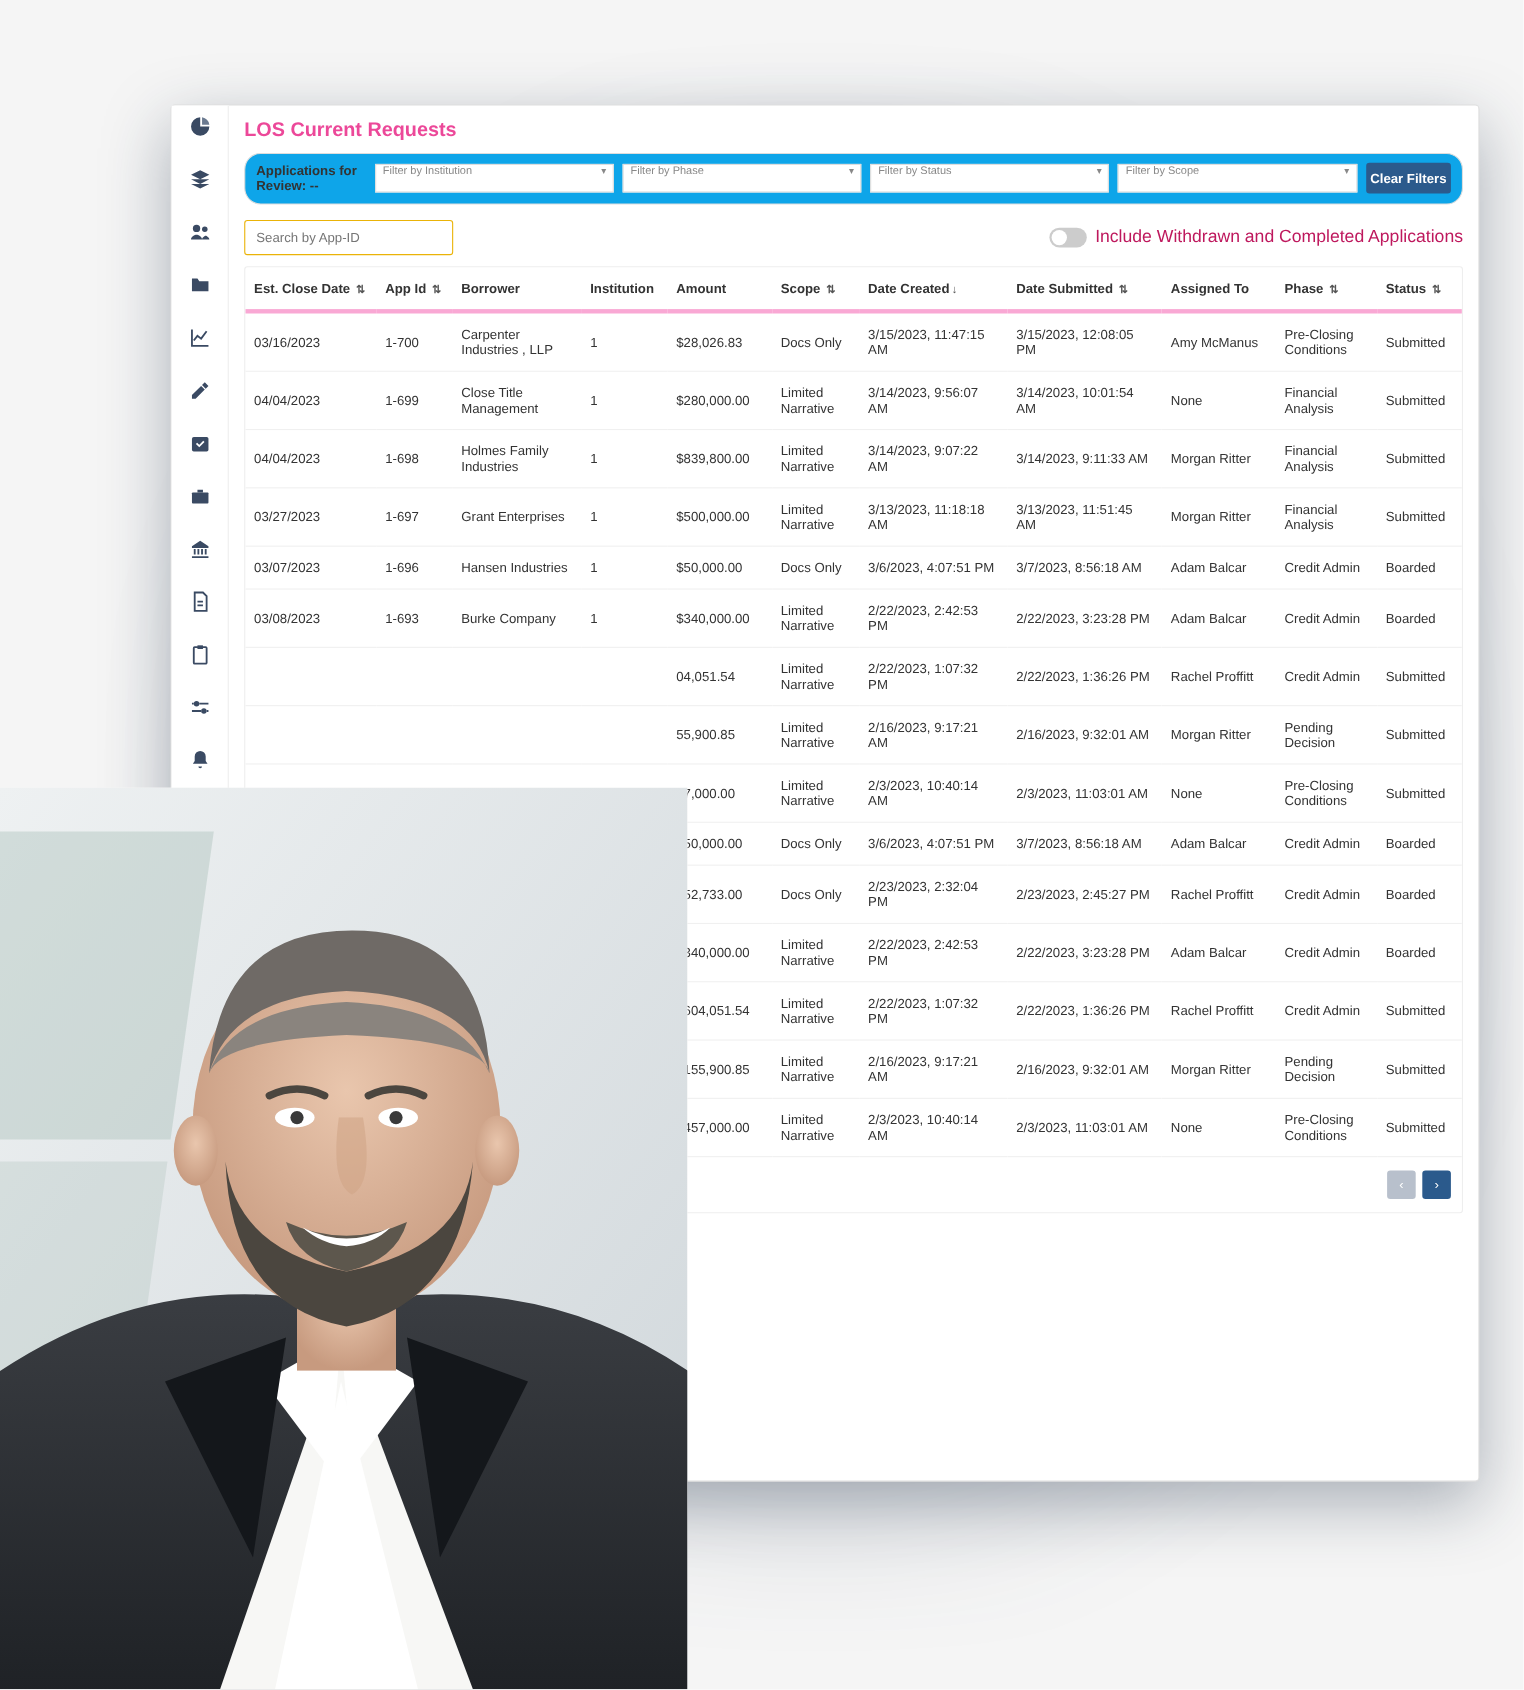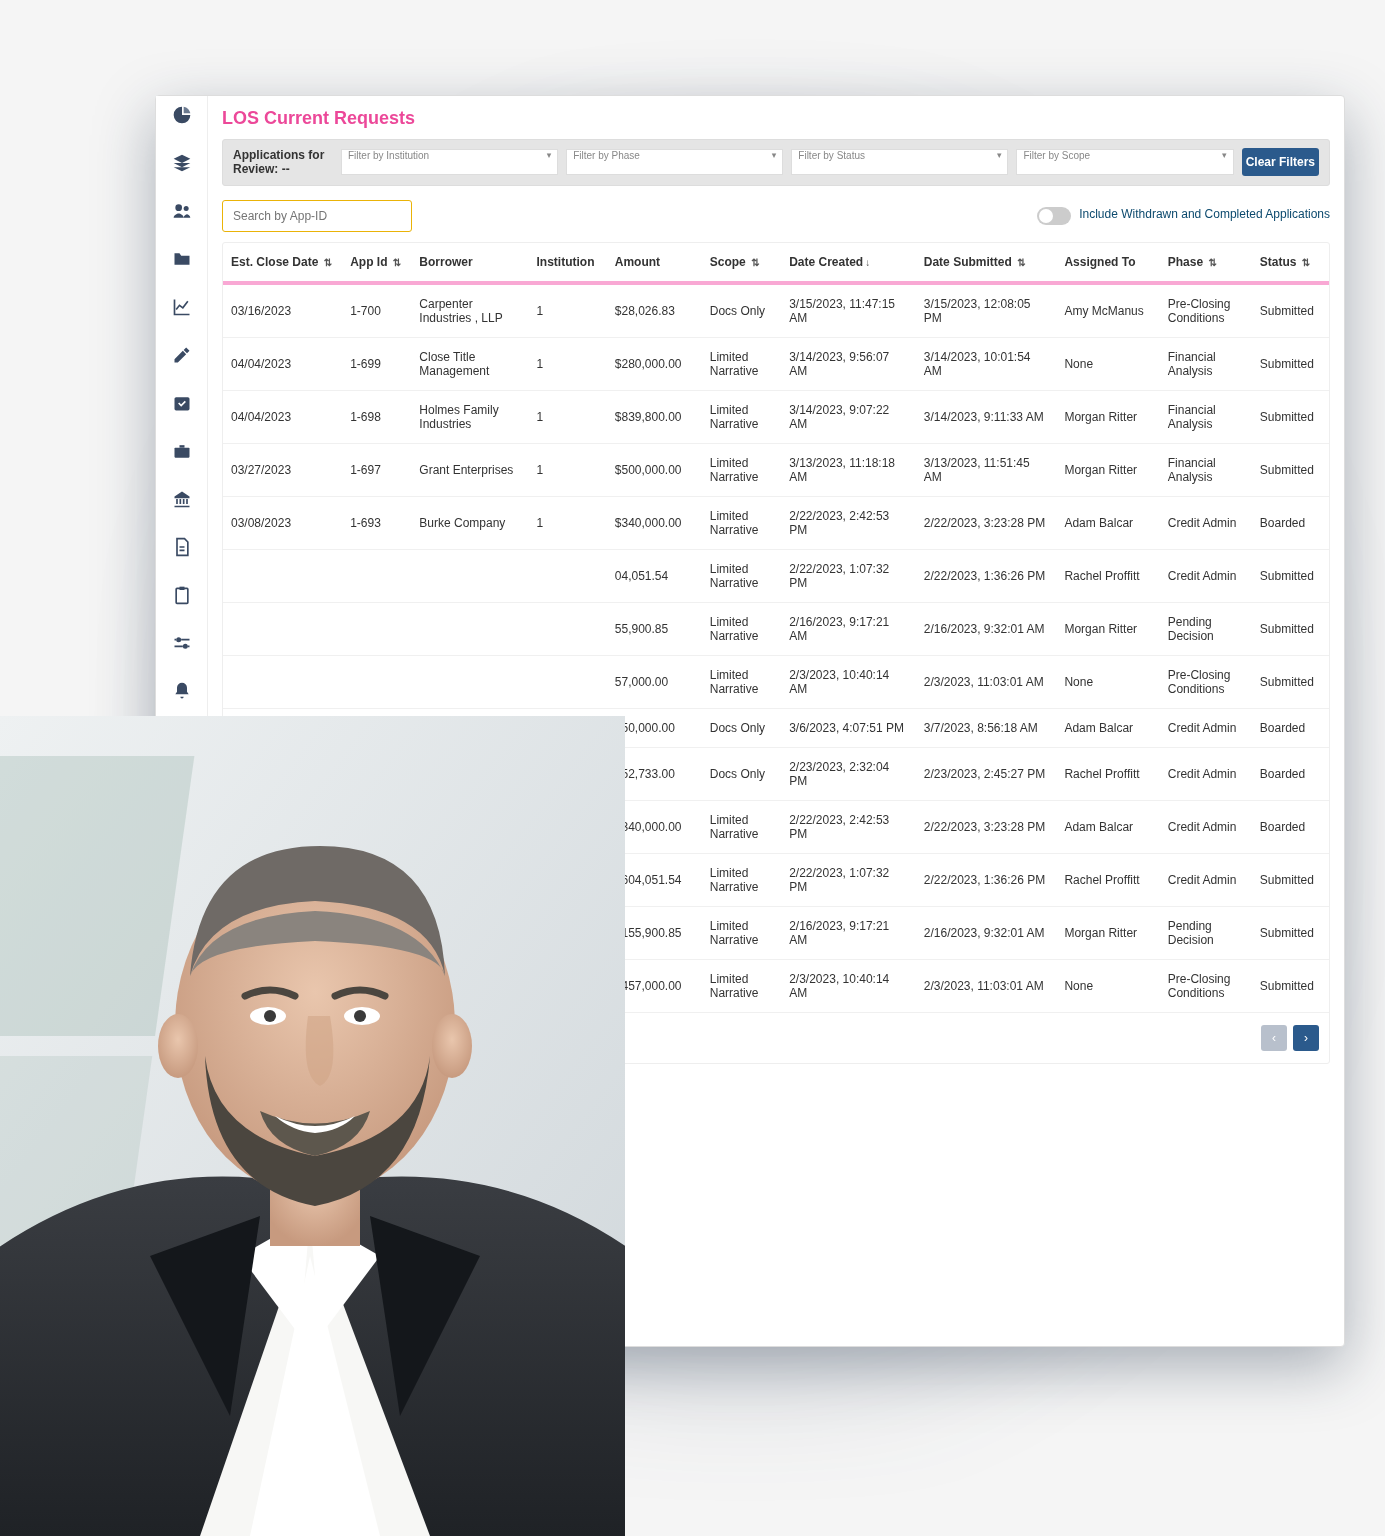--- a/index.html
+++ b/index.html
@@ -65,24 +65,24 @@
     color:#3a4a63;
     display:flex;align-items:center;justify-content:center;
     cursor:pointer;
   }
   .sidebar .icon svg { width:20px; height:20px; fill:#3a4a63; }
 
   .main { flex:1; padding: 12px 14px 20px 14px; min-height: 1250px;}
   .page-title { color:#ec4899; font-weight:bold; font-size:18px; margin-bottom:10px; }
 
   .filter-bar {
-    border:1px solid #ddd; border-radius:3px;
+    border:1px solid #ddd; border-radius:15px;
     padding: 8px 10px;
     display:flex; align-items:center; gap:8px;
-    background:#e5e5e5;
+    background:#0ea5e9;
   }
   .filter-label { font-size:12px; font-weight:bold; color:#333; width:100px; line-height:1.2; }
   .filter-select {
     flex:1; border:1px solid #ddd; height:26px;
     font-size:10px; color:#888; padding:0 6px;
     display:flex; justify-content:space-between;
     background:#fff; cursor:pointer;
   }
   .filter-select .sel-caret { font-size:9px; color:#888; }
   .clear-btn {
@@ -92,21 +92,21 @@
   }
 
   .toolbar-row {
     display:flex; justify-content:space-between; align-items:center;
     margin: 14px 0 10px 0;
   }
   .search-input {
     border:1px solid #eab308; border-radius:3px;
     padding:8px 10px; font-size:12px; width:190px;
   }
-  .toggle-wrap { display:flex; align-items:flex-start; gap:8px; font-size:12px; color:#0c4a6e; }
+  .toggle-wrap { display:flex; align-items:flex-start; gap:8px; font-size:16px; color:#be185d; }
   .toggle {
     width:34px; height:18px; background:#ccc; border-radius:10px; position:relative; cursor:pointer;
   }
   .toggle::after {
     content:""; position:absolute; left:2px; top:2px;
     width:14px; height:14px; background:#fff; border-radius:50%;
   }
 
   .table-wrap { border:1px solid #eee; border-radius:3px; overflow:hidden; }
   table { width:100%; border-collapse:collapse; font-size:12px; color:#333; }
@@ -334,20 +334,33 @@
                 <td>1</td>
                 <td>$500,000.00</td>
                 <td>Limited Narrative</td>
                 <td>3/13/2023, 11:18:18 AM</td>
                 <td>3/13/2023, 11:51:45 AM</td>
                 <td>Morgan Ritter</td>
                 <td>Financial Analysis</td>
                 <td>Submitted</td>
               </tr>
               <tr>
+                <td>03/07/2023</td>
+                <td>1-696</td>
+                <td>Hansen Industries</td>
+                <td>1</td>
+                <td>$50,000.00</td>
+                <td>Docs Only</td>
+                <td>3/6/2023, 4:07:51 PM</td>
+                <td>3/7/2023, 8:56:18 AM</td>
+                <td>Adam Balcar</td>
+                <td>Credit Admin</td>
+                <td>Boarded</td>
+              </tr>
+              <tr>
                 <td>03/08/2023</td>
                 <td>1-693</td>
                 <td>Burke Company</td>
                 <td>1</td>
                 <td>$340,000.00</td>
                 <td>Limited Narrative</td>
                 <td>2/22/2023, 2:42:53 PM</td>
                 <td>2/22/2023, 3:23:28 PM</td>
                 <td>Adam Balcar</td>
                 <td>Credit Admin</td>

